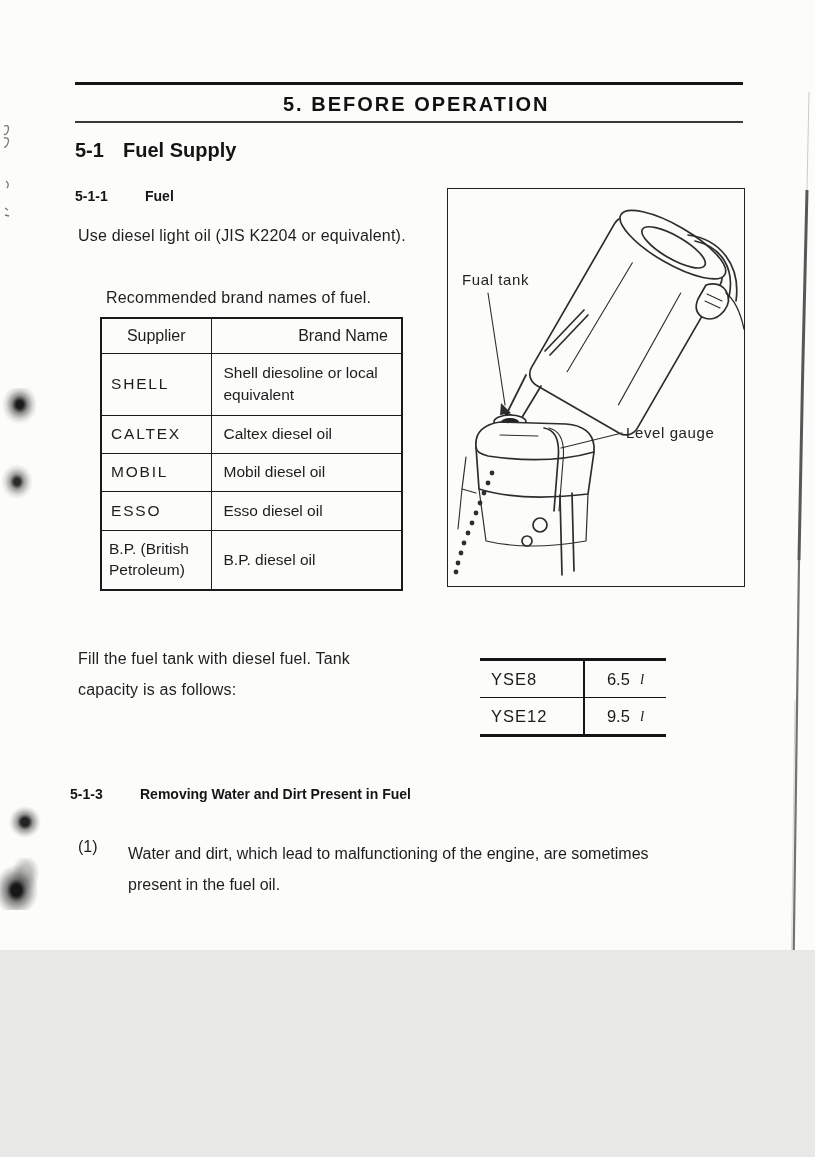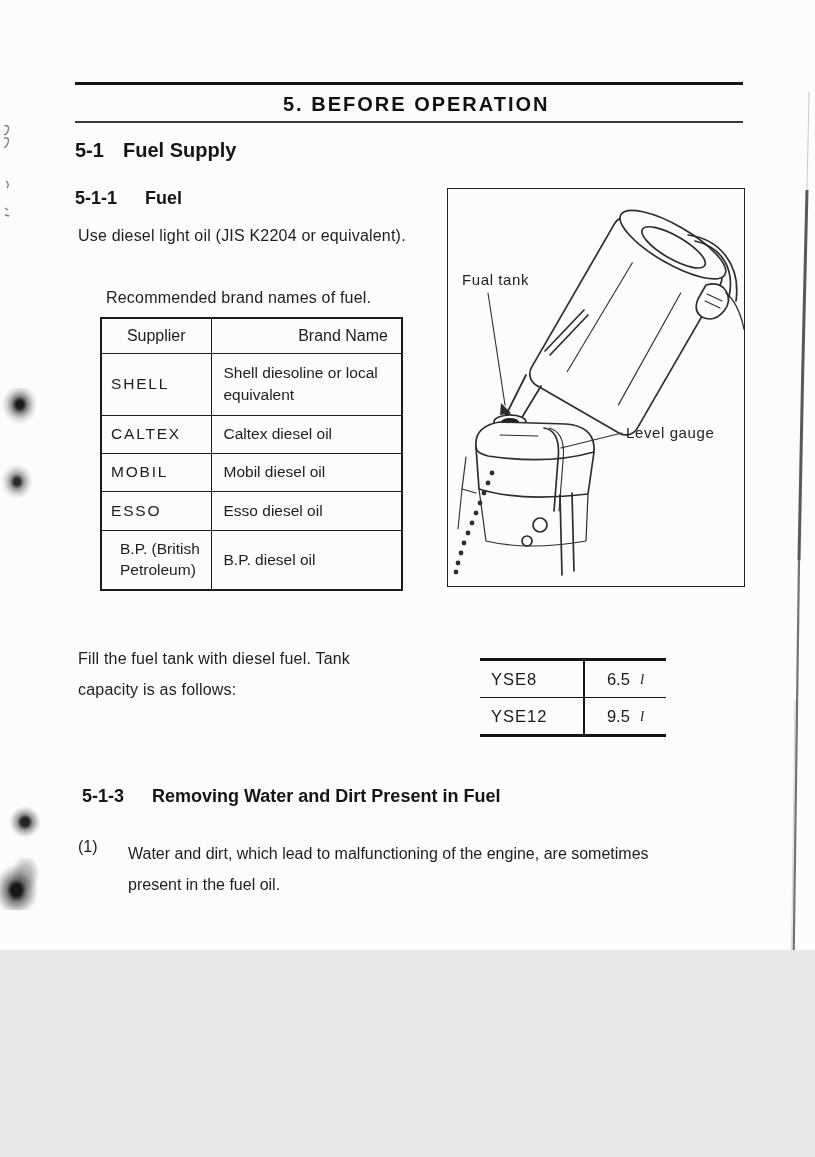--- a/index.html
+++ b/index.html
@@ -10,37 +10,37 @@
   }
   .abs { position:absolute; }
   .rule { background:#161616; }
 
   .doc-title {
     font-size:20px; font-weight:bold; letter-spacing:2px;
     color:#111; white-space:nowrap;
   }
   .h1 { font-size:20px; font-weight:bold; color:#141414; display:flex; }
   .h1 .num { width:48px; }
-  .h2 { font-size:18px; font-weight:bold; color:#151515; display:flex; }
+  .h2 { font-size:14px; font-weight:bold; color:#151515; display:flex; }
   .h2 .num { width:70px; }
   .body-text { font-size:16px; color:#1e1e1e; letter-spacing:.2px; white-space:nowrap; }
 
   
   table.brand {
     border-collapse:collapse; table-layout:fixed;
     width:301px; background:#fcfcfa;
   }
   table.brand, table.brand td, table.brand th { border:1.8px solid #1a1a1a; }
   table.brand { border-width:2.6px; }
   table.brand th { font-weight:normal; font-size:16px; color:#1d1d1d; }
   table.brand td { font-size:15.5px; color:#1d1d1d; vertical-align:middle; }
   .th-supplier { text-align:center; }
   .th-brand { text-align:right; padding-right:13px; }
   td.sup { padding-left:9px; letter-spacing:1.8px; }
-  td.sup-bp { padding-left:18px; padding-right:0; letter-spacing:0; font-size:15px; line-height:1.35; }
+  td.sup-bp { padding-left:7px; padding-right:0; letter-spacing:0; font-size:15px; line-height:1.35; }
   td.brand-cell { padding-left:12px; padding-right:6px; line-height:1.4; }
 
   
   .cap-table {
     border-top:3px solid #141414; border-bottom:3px solid #141414;
     width:186px;
   }
   .cap-row { display:flex; height:36px; align-items:center; }
   .cap-row.second { border-top:1.7px solid #141414; }
   .cap-model { width:92px; padding-left:11px; font-size:16.5px; letter-spacing:1px; color:#1a1a1a; }
@@ -212,21 +212,21 @@
     </div>
     <div class="cap-row second">
       <span class="cap-model">YSE12</span>
       <span class="cap-val">
         <span>9.5</span>
         <span class="cap-unit">l</span>
       </span>
     </div>
   </div>
 
-  <div class="abs h2" style="left:82px; top:786px;">
+  <div class="abs h2" style="left:70px; top:786px;">
     <span class="num">5-1-3</span>
     <span>Removing Water and Dirt Present in Fuel</span>
   </div>
   <div class="abs list-item" style="left:78px; top:838px;">
     <span class="list-marker">(1)</span>
     <span class="list-body">
       <span>Water and dirt, which lead to malfunctioning of the engine, are sometimes</span><br>
       <span>present in the fuel oil.</span>
     </span>
   </div>

